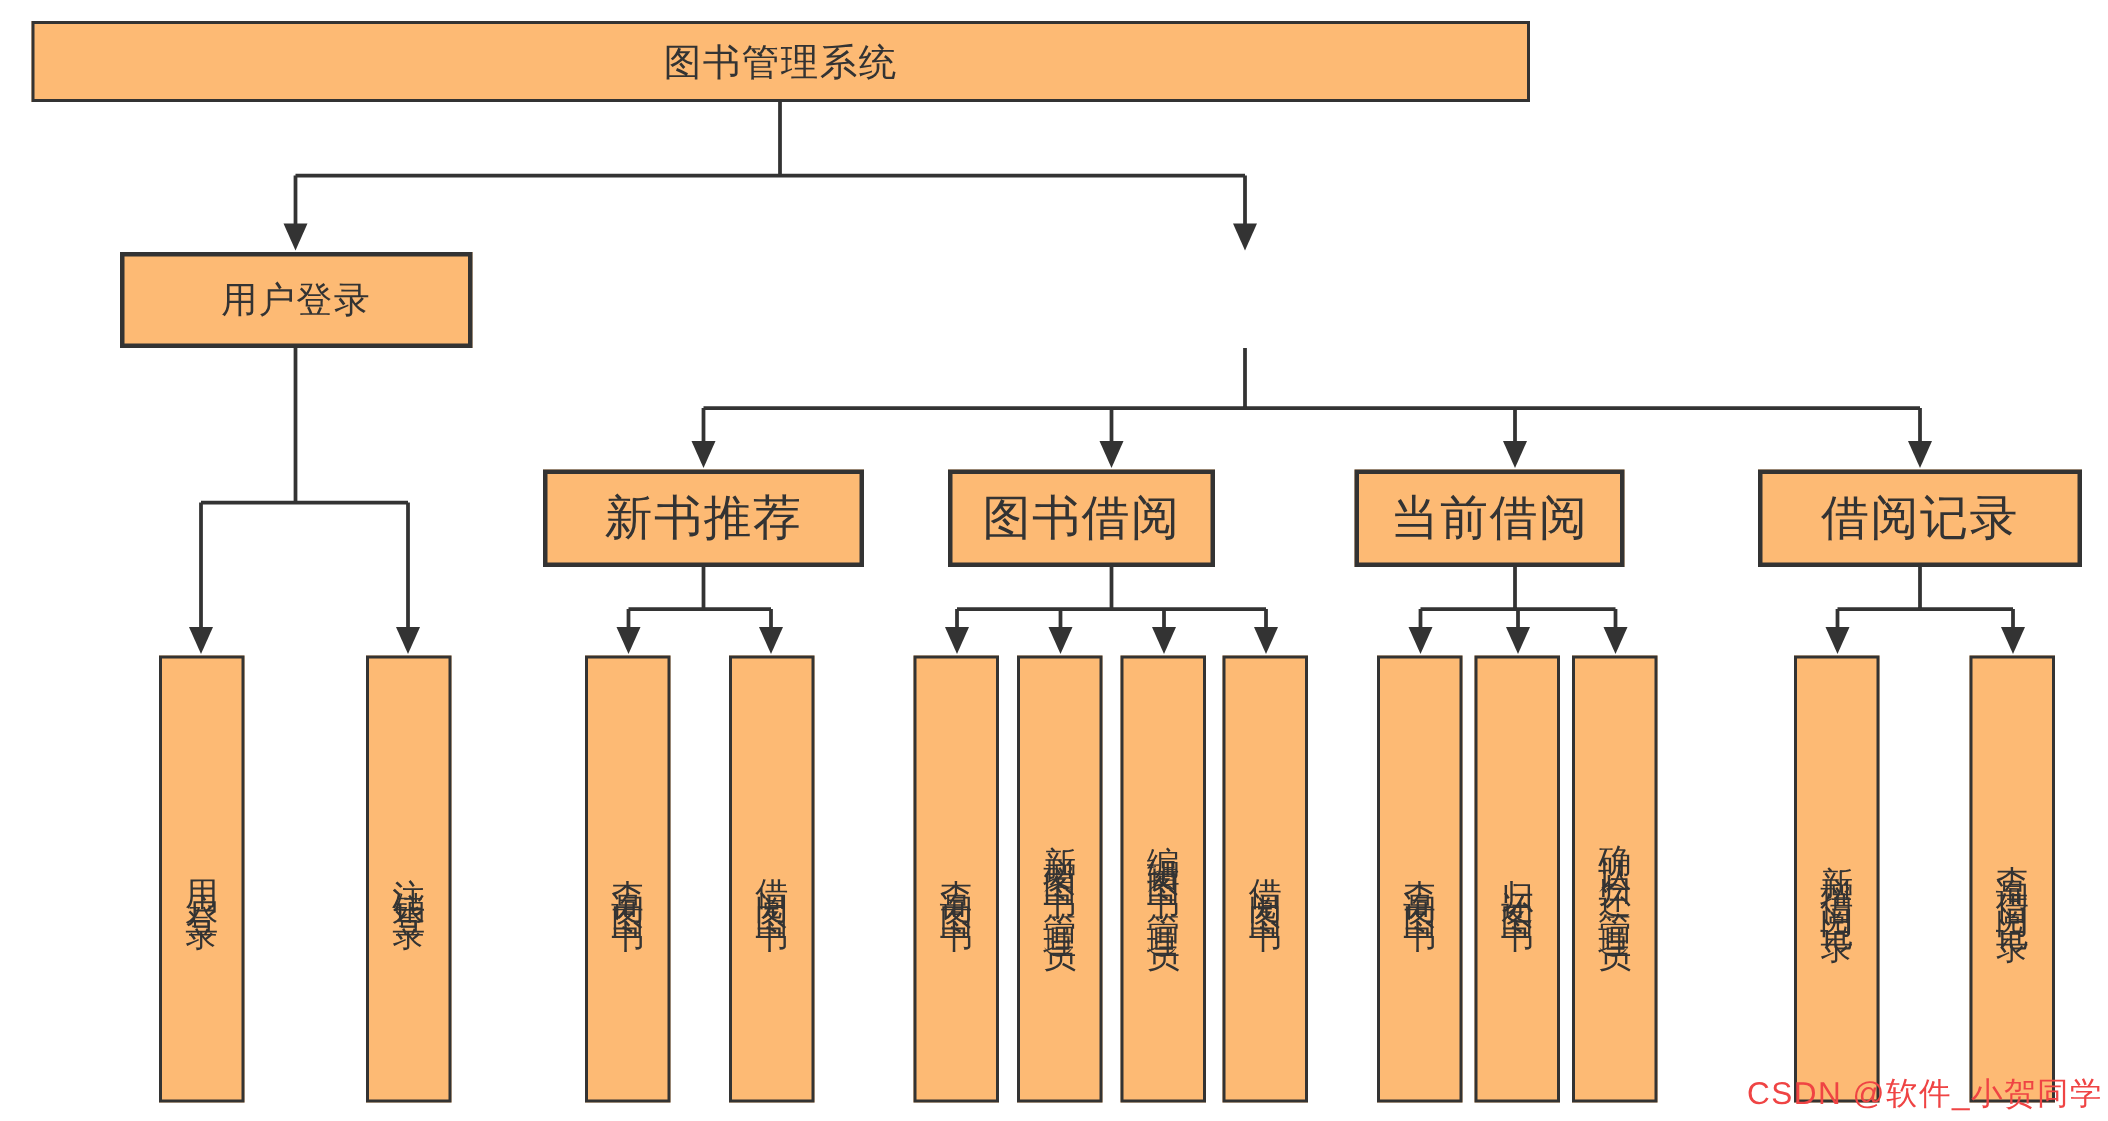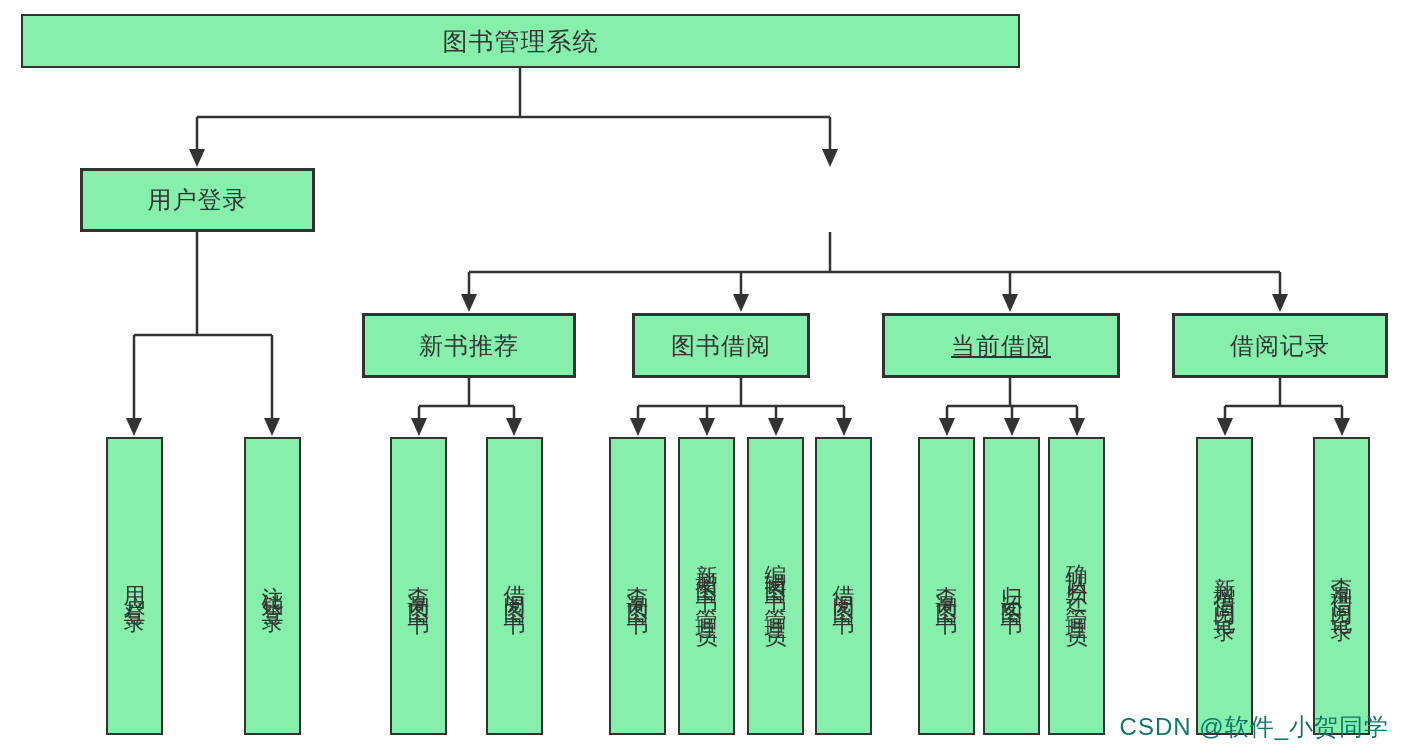--- a/index.html
+++ b/index.html
@@ -19,44 +19,44 @@
     position: absolute;
     left: 0;
     top: 0;
     width: 1405px;
     height: 747px;
     z-index: 1;
   }
   .node {
     position: absolute;
     box-sizing: border-box;
-    background: #86efac;
+    background: #fdba74;
     border: 3px solid #333333;
     display: flex;
     align-items: center;
     justify-content: center;
     color: #333333;
     z-index: 2;
   }
   .hbox {
     font-size: 24px;
     letter-spacing: 1px;
   }
   .root-box {
     left: 21px; top: 14px; width: 999px; height: 54px;
     border-width: 2px;
     font-size: 25px;
   }
   .l2-box { top: 168px; width: 235px; height: 64px; }
   .l2-user { left: 80px; }
   .l2-book { left: 712px; }
-  .l3-box { top: 313px; height: 65px; font-size: 24px; }
+  .l3-box { top: 313px; height: 65px; font-size: 32px; }
   .l3-new     { left: 362px; width: 214px; }
   .l3-borrow  { left: 632px; width: 178px; }
-  .l3-current { left: 882px; width: 238px; text-decoration: underline; }
+  .l3-current { left: 903px; width: 180px; }
   .l3-records { left: 1172px; width: 216px; }
   .vbox {
     top: 437px;
     width: 57px;
     height: 298px;
     border-width: 2.5px;
   }
   .vtext {
     writing-mode: vertical-rl;
     text-orientation: mixed;
@@ -74,24 +74,24 @@
   .v6  { left: 678px; }
   .v7  { left: 747px; }
   .v8  { left: 815px; }
   .v9  { left: 918px; }
   .v10 { left: 983px; }
   .v11 { left: 1048px; }
   .v12 { left: 1196px; }
   .v13 { left: 1313px; }
   .watermark {
     position: absolute;
-    right: 16px;
+    right: 3px;
     bottom: 4px;
-    font-size: 24px;
-    color: #0f766e;
+    font-size: 21px;
+    color: #ef4444;
     z-index: 3;
     letter-spacing: 1px;
   }
   .cline {
     fill: none;
     stroke: #333333;
     stroke-width: 2.5;
   }
   .ahead {
     fill: #333333;

